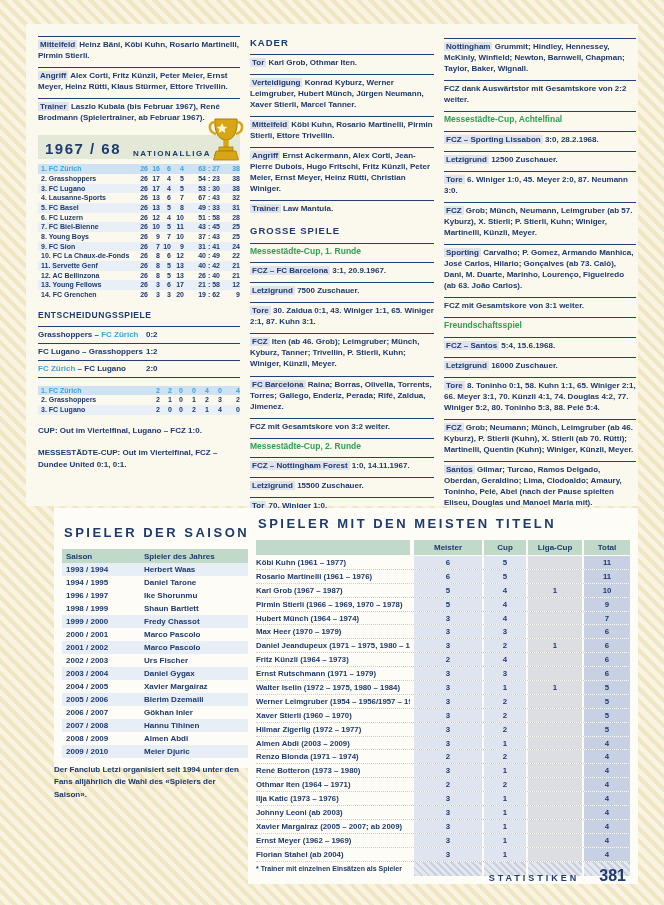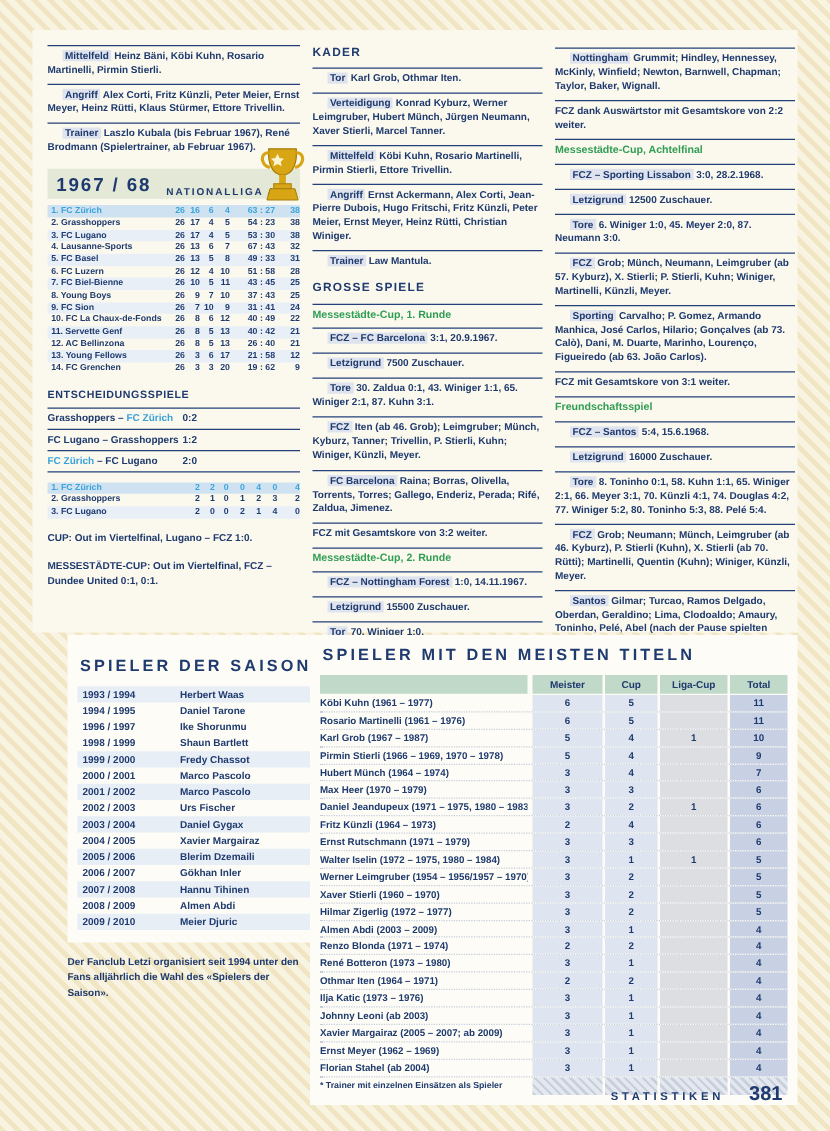--- a/index.html
+++ b/index.html
@@ -7,21 +7,21 @@
     position:relative;width:664px;height:905px;overflow:hidden;
     font-family:"Liberation Sans",sans-serif;color:#1e3a6e;
     background:repeating-linear-gradient(45deg,#f1e6c4 0 4px,#f9f3e1 4px 9px);
   }
   .paper-top{position:absolute;left:26px;top:24px;width:612px;height:482px;background:#fbf8ee;}
   .col{position:absolute;top:36px;font-size:8px;font-weight:bold;line-height:1.38;}
   #col1{left:38px;width:202px;}
   #col2{left:250px;width:184px;}
   #col3{left:444px;width:192px;}
   .block{border-top:1px solid #24407a;padding-top:2px;margin-bottom:6px;}
-  .lbl{background:#dfe3ed;padding:0 2px;margin-left:12px;}
+  .lbl{background:#dfe3ed;padding:0 2px;}
   .note{padding-top:2px;}
   .sec-header{color:#2f9e53;border-top:1px solid #24407a;padding-top:2px;margin-bottom:5px;font-size:8.5px;}
   .section{margin-top:2px;}
   .col-title{font-size:9.5px;letter-spacing:1px;margin:0 0 5px 0;}
   .gs-title{margin-top:10px;}
   
   .season-bar{position:relative;background:#e4e9d7;height:24px;display:flex;align-items:flex-end;gap:12px;padding:0 7px;margin:12px 0 5px 0;}
   .season-year{font-size:15px;letter-spacing:1.5px;}
   .season-league{font-size:8px;letter-spacing:1.5px;}
   .trophy{position:absolute;right:-6px;top:-20px;}
@@ -51,21 +51,21 @@
   .sp-row .sc1{width:78px;padding-left:4px;}
   .fan-note{position:absolute;left:54px;top:764px;width:192px;font-size:8px;font-weight:bold;line-height:1.55;}
   
   .tt-head{display:flex;height:15px;margin-bottom:1px;font-size:8px;font-weight:bold;}
   .tt-head .hname{flex:1;background:#c0d9c9;margin-right:2px;}
   .tt-head .hc{background:#c0d9c9;display:flex;align-items:center;justify-content:center;margin-left:2px;}
   .tt-row{display:flex;align-items:stretch;height:12.9px;font-size:7.8px;font-weight:bold;border-bottom:1px dotted #c7cedb;}
   .tt-row .tname{flex:1;display:flex;align-items:center;white-space:nowrap;overflow:hidden;margin-right:2px;}
   .tt-row .nc{display:flex;align-items:center;justify-content:center;margin-left:2px;}
   .cm,.cc{background:#dfe5f0;} .cl{background:#dcdee2;} .ct{background:#c7d1e3;}
-  .wm{width:56px;} .wc{width:42px;text-align:right;} .wl{width:54px;} .wt{width:46px;}
+  .wm{width:68px;} .wc{width:42px;text-align:right;} .wl{width:54px;} .wt{width:46px;}
   .tt-foot{display:flex;height:14px;font-weight:bold;}
   .tt-foot .tname{flex:1;display:flex;align-items:center;font-size:7px;margin-right:2px;}
   .hatch{margin-left:2px;background:repeating-linear-gradient(45deg,#c9cfdb 0 2px,#e3e8f0 2px 5px);}
   
   .page-footer{position:absolute;right:38px;bottom:20px;display:flex;align-items:baseline;gap:20px;}
   .footer-label{font-size:9px;font-weight:bold;letter-spacing:3px;}
   .footer-page{font-size:16px;font-weight:bold;}
 </style>
 </head>
 <body>
@@ -328,20 +328,24 @@
           <div class="block"><span class="lbl">Letzigrund</span> <span class="btxt">16000 Zuschauer.</span></div>
           <div class="block"><span class="lbl">Tore</span> <span class="btxt">8. Toninho 0:1, 58. Kuhn 1:1, 65. Winiger 2:1, 66. Meyer 3:1, 70. Künzli 4:1, 74. Douglas 4:2, 77. Winiger 5:2, 80. Toninho 5:3, 88. Pelé 5:4.</span></div>
           <div class="block"><span class="lbl">FCZ</span> <span class="btxt">Grob; Neumann; Münch, Leimgruber (ab 46. Kyburz), P. Stierli (Kuhn), X. Stierli (ab 70. Rütti); Martinelli, Quentin (Kuhn); Winiger, Künzli, Meyer.</span></div>
           <div class="block"><span class="lbl">Santos</span> <span class="btxt">Gilmar; Turcao, Ramos Delgado, Oberdan, Geraldino; Lima, Clodoaldo; Amaury, Toninho, Pelé, Abel (nach der Pause spielten Eliseu, Douglas und Manoel Maria mit).</span></div>
         </div>
       </div>
   </div>
 
   <div class="panel" id="panel1">
     <div class="panel-title">SPIELER DER SAISON</div>
+    <div class="sp-head">
+      <span class="sc1">Saison</span>
+      <span>Spieler des Jahres</span>
+    </div>
     <div id="sp-rows">
         <div class="sp-row z">
           <span class="sc1">1993 / 1994</span>
           <span class="sc2">Herbert Waas</span>
         </div>
         <div class="sp-row">
           <span class="sc1">1994 / 1995</span>
           <span class="sc2">Daniel Tarone</span>
         </div>
         <div class="sp-row">

